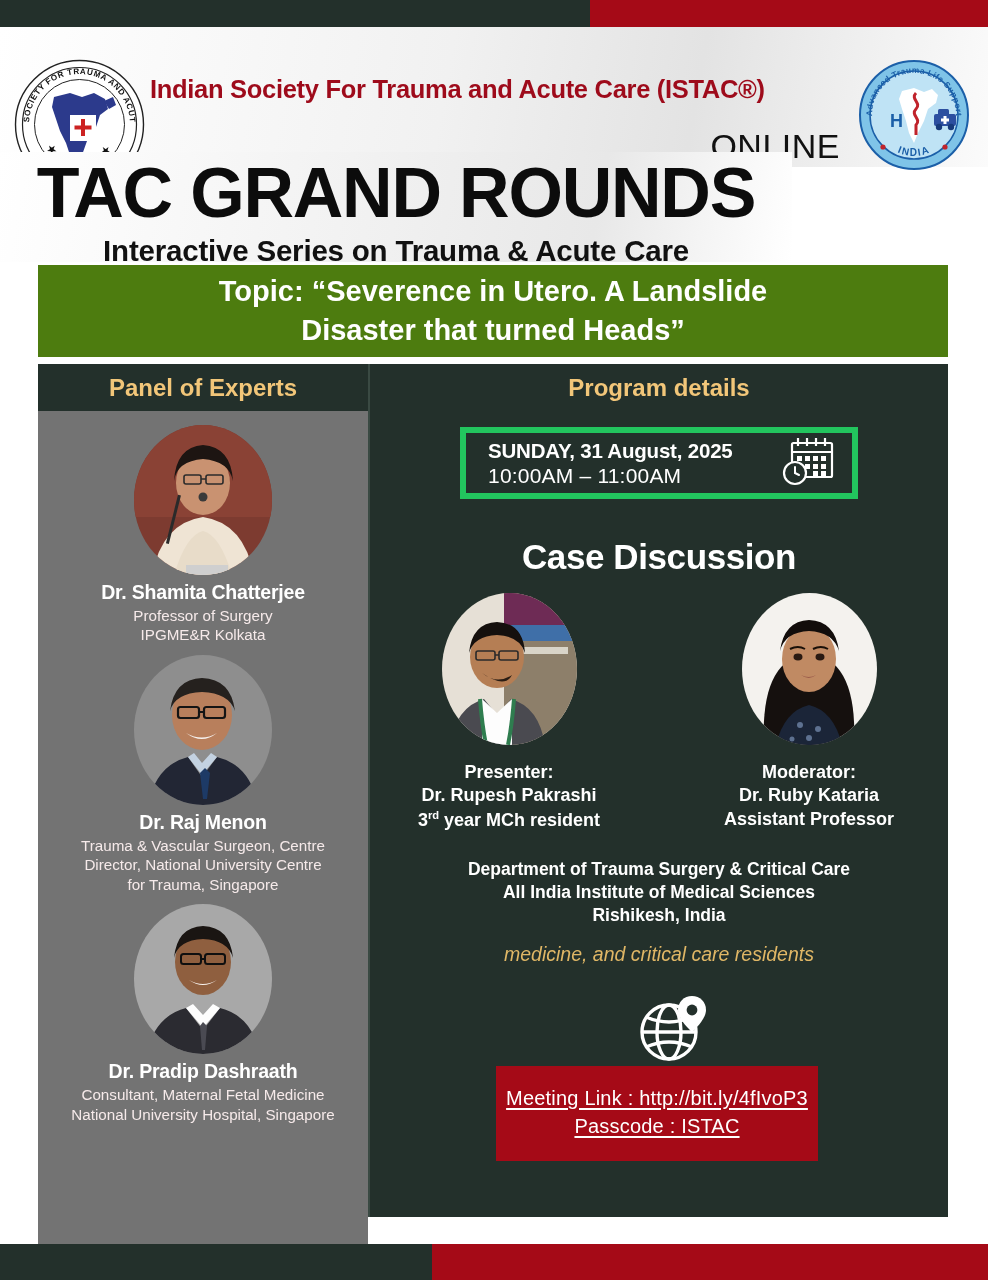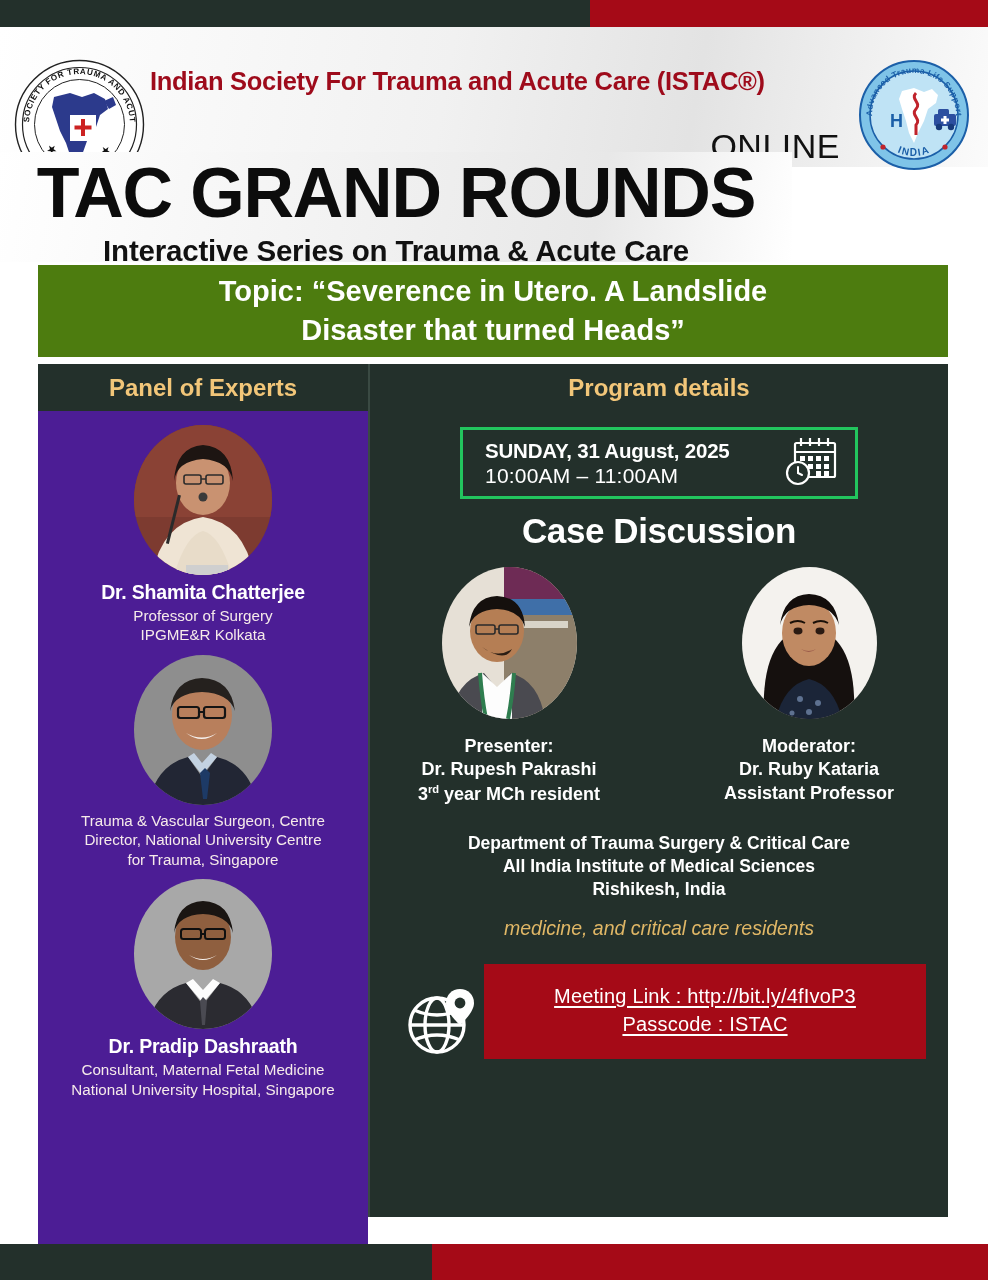--- a/index.html
+++ b/index.html
@@ -23,21 +23,21 @@
 
   
   .header {
     position: absolute; top: 27px; left: 0; width: 988px; height: 140px;
     background: linear-gradient(100deg,#ffffff 0%,#f1f1f1 45%,#e3e3e3 70%,#fbfbfb 100%);
   }
   .logo-left { position: absolute; left: 12px; top: 30px; width: 135px; height: 135px; }
   .logo-right { position: absolute; right: 18px; top: 32px; width: 112px; height: 112px; }
 
   .org-title {
-    position: absolute; left: 150px; top: 40px; width: 700px;
+    position: absolute; left: 150px; top: 48px; width: 700px;
     font-size: 25.5px; font-weight: 800; color: #9e0b1b;
     letter-spacing: -0.3px; font-family: "Liberation Sans", sans-serif;
   }
   .online-word {
     position: absolute; left: 150px; top: 100px; width: 690px;
     text-align: right; font-size: 34px; font-weight: 400; color: #111;
     letter-spacing: 0.5px; font-family: "Liberation Sans", sans-serif;
   }
 
   
@@ -77,51 +77,51 @@
   .col-divider { width: 2px; background: #3a4a43; height: 100%; }
   .col-right { flex: 1; height: 100%; position: relative; }
 
   .panel-head {
     height: 47px; display: flex; align-items: center; justify-content: center;
     color: #f2c679; font-size: 24px; font-weight: 800;
     font-family: "Liberation Sans", sans-serif;
   }
 
   .experts-area {
-    background: #4c1d95; height: 865px; padding: 14px 8px 10px;
+    background: #737373; height: 865px; padding: 14px 8px 10px;
     display: flex; flex-direction: column; align-items: center;
   }
   .expert { text-align: center; color: #fff; width: 100%; }
   .avatar-oval {
     width: 138px; height: 150px; border-radius: 50%;
     margin: 0 auto 6px; overflow: hidden; position: relative;
   }
   .expert-name {
     font-size: 19.5px; font-weight: 800; letter-spacing: -0.2px; margin-bottom: 2px;
     font-family: "Liberation Sans", sans-serif;
   }
   .expert-role {
     font-size: 15.2px; font-weight: 400; line-height: 1.28; color: #f6eaea;
     font-family: "Liberation Sans", sans-serif;
   }
 
   
   .datetime-box {
     margin: 16px auto 0; width: 398px; height: 72px;
-    border: 3px solid #22c55e;
+    border: 6px solid #22c55e;
     display: flex; align-items: center; justify-content: space-between;
     padding: 0 16px 0 22px; color: #fff;
   }
   .dt-lines { text-align: left; }
   .dt-date { font-size: 20.5px; font-weight: 800; letter-spacing: -0.2px; }
   .dt-time { font-size: 21px; font-weight: 400; margin-top: 1px; letter-spacing: 0.2px; }
 
   .case-disc {
     text-align: center; color: #fff; font-size: 35px; font-weight: 800;
-    margin-top: 12px; letter-spacing: -0.4px;
+    margin-top: 38px; letter-spacing: -0.4px;
     font-family: "Liberation Sans", sans-serif;
   }
 
   .case-people {
     display: flex; justify-content: center; gap: 110px; margin-top: 16px;
   }
   .case-person { text-align: center; color: #fff; width: 190px; }
   .case-oval { width: 135px; height: 152px; border-radius: 50%; overflow: hidden; margin: 0 auto; position: relative; }
   .case-label { margin-top: 16px; font-size: 18px; font-weight: 800; line-height: 1.3; font-family: "Liberation Sans", sans-serif; }
 
@@ -129,21 +129,21 @@
     text-align: center; color: #fff; margin-top: 26px;
     font-size: 17.5px; font-weight: 800; line-height: 1.3;
     font-family: "Liberation Sans", sans-serif;
   }
   .invite {
     text-align: center; color: #e0b766; margin-top: 16px;
     font-size: 19.5px; font-style: italic; line-height: 1.3; padding: 0 22px;
     font-family: "Liberation Sans", sans-serif;
   }
 
-  .meet-row { display: flex; align-items: flex-end; margin-top: 22px; padding-left: 18px; }
+  .meet-row { display: flex; align-items: center; margin-top: 22px; padding-left: 18px; flex-direction: column; }
   .globe-icon { width: 76px; height: 76px; margin: 0 6px 0 14px; flex: none; }
   .meet-box {
     background: #a50a17; flex: 1; margin-right: 22px; padding: 16px 10px 18px;
     text-align: center; color: #fff;
   }
   .meet-line {
     font-size: 20px; font-weight: 400; text-decoration: underline;
     text-underline-offset: 3px; margin: 5px 0; letter-spacing: 0.2px;
     font-family: "Liberation Sans", sans-serif;
   }
@@ -270,20 +270,21 @@
             <path d="M36 56 q4 -32 32 -33 q29 1 33 33 q-6 -18 -33 -19 q-27 1 -32 19z" fill="#25211e"></path>
             <rect x="44" y="52" width="21" height="11" rx="2.5" fill="none" stroke="#141414" stroke-width="2.2"></rect>
             <rect x="70" y="52" width="21" height="11" rx="2.5" fill="none" stroke="#141414" stroke-width="2.2"></rect>
             <line x1="65" y1="57" x2="70" y2="57" stroke="#141414" stroke-width="2"></line>
             <path d="M52 78 q16 12 31 0 q-15 9 -31 0z" fill="#f6f1ee"></path>
             <path d="M14 150 q8 -40 40 -48 l14 20 l15 -20 q33 8 41 48z" fill="#222634"></path>
             <path d="M54 102 l14 18 l15 -18 l-6 -4 l-9 10 l-8 -10z" fill="#c3d2e2"></path>
             <path d="M66 118 l5 -5 l5 5 l-3 26 l-4 0z" fill="#1d3a66"></path>
           </svg>
         </div>
+        <div class="expert-name">Dr. Raj Menon</div>
         <div class="expert-role">Trauma &amp; Vascular Surgeon, Centre</div>
         <div class="expert-role">Director, National University Centre</div>
         <div class="expert-role">for Trauma, Singapore</div>
       </div>
 
       <div class="expert">
         <div class="avatar-oval">
           <svg viewBox="0 0 138 150" width="138" height="150">
             <rect width="138" height="150" fill="#a8a8a8"></rect>
             <ellipse cx="69" cy="58" rx="28" ry="33" fill="#8f5f3f"></ellipse>

